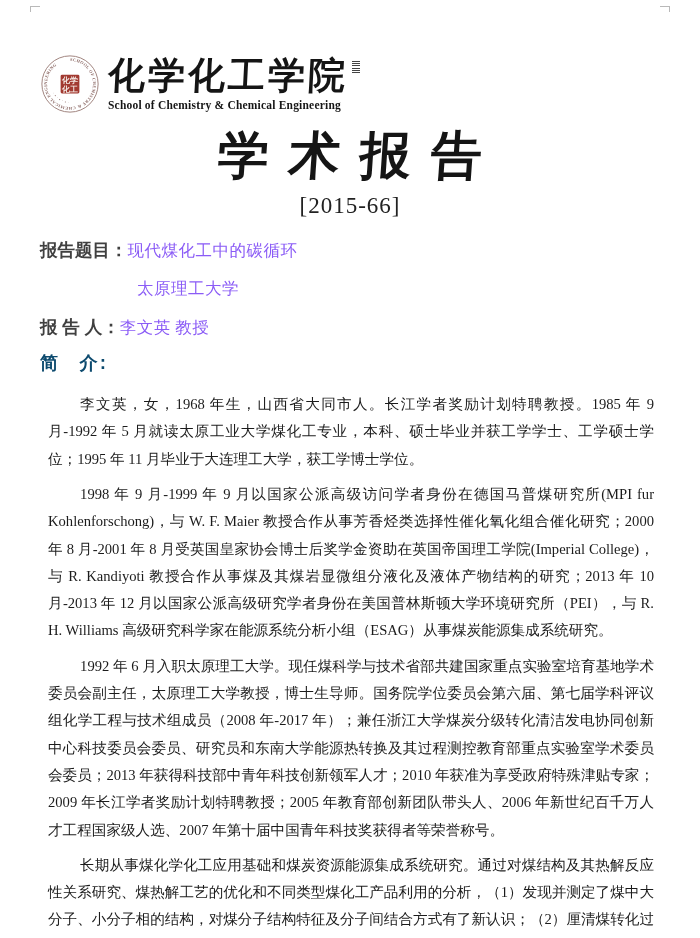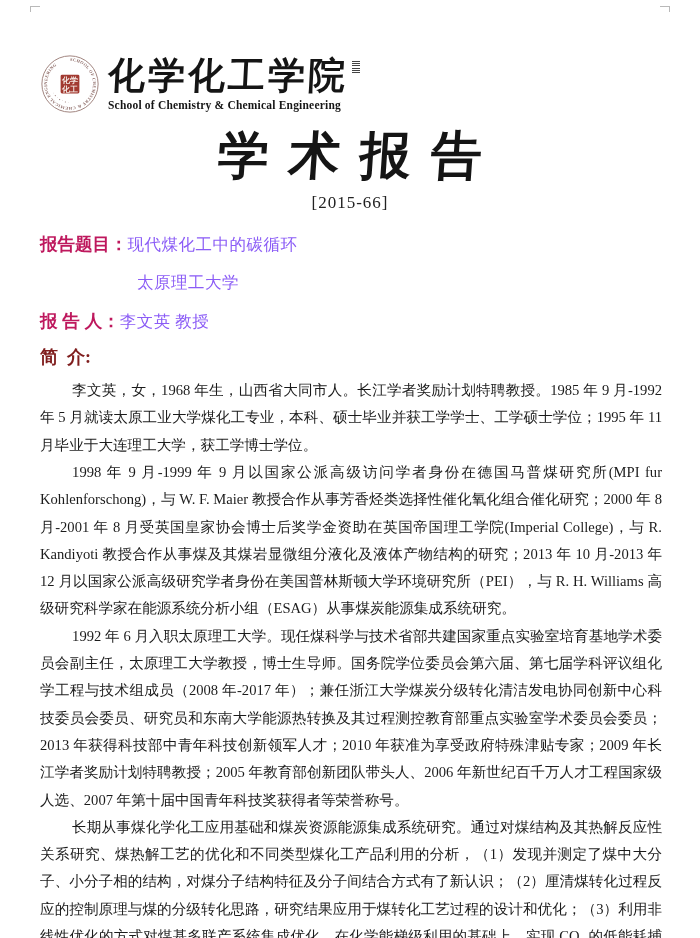--- a/index.html
+++ b/index.html
@@ -46,45 +46,45 @@
   
   .doc-title {
     margin-top:14px; text-align:center;
     font-size:51px; font-weight:bold; letter-spacing:20px;
     text-indent:20px; 
     transform:skewX(-4deg);
     line-height:1.1;
   }
   .doc-number {
     margin-top:9px; text-align:center;
-    font-size:17px; letter-spacing:1px; color:#222;
+    font-size:23px; letter-spacing:1px; color:#222;
   }
 
   
   .meta { padding:12px 38px 0 40px; }
   .meta-row { display:flex; align-items:baseline; line-height:38px; }
   .meta-label {
     font-family:"Liberation Sans","DejaVu Sans",sans-serif;
-    font-size:17.5px; font-weight:bold; white-space:pre; color:#be185d;
+    font-size:17.5px; font-weight:bold; white-space:pre; color:#404040;
   }
   .meta-value { font-size:16.5px; letter-spacing:0.5px; color:#8b5cf6; }
   .meta-row.affiliation { padding-left:97px; }
   .intro-label {
     padding:4px 38px 0 40px;
-    font-family:Liberation Serif, serif;
-    font-size:18px; font-weight:bold; white-space:pre; color:#7f1d1d;
+    font-family:Liberation Mono, monospace;
+    font-size:18px; font-weight:bold; white-space:pre; color:#0c4a6e;
   }
 
   
   .bio {
     padding:8px 38px 0 40px;
     font-size:14.6px; line-height:27.3px;
     text-align:justify; color:#1b1b1b;
   }
-  .bio p { text-indent:2.2em; margin:0; }
+  .bio p { text-indent:2.2em; margin:8px; }
 </style>
 </head>
 <body>
 
 <div class="page">
 
   <div class="corner-mark left"></div>
   <div class="corner-mark right"></div>
 
   <div class="logo-row">

